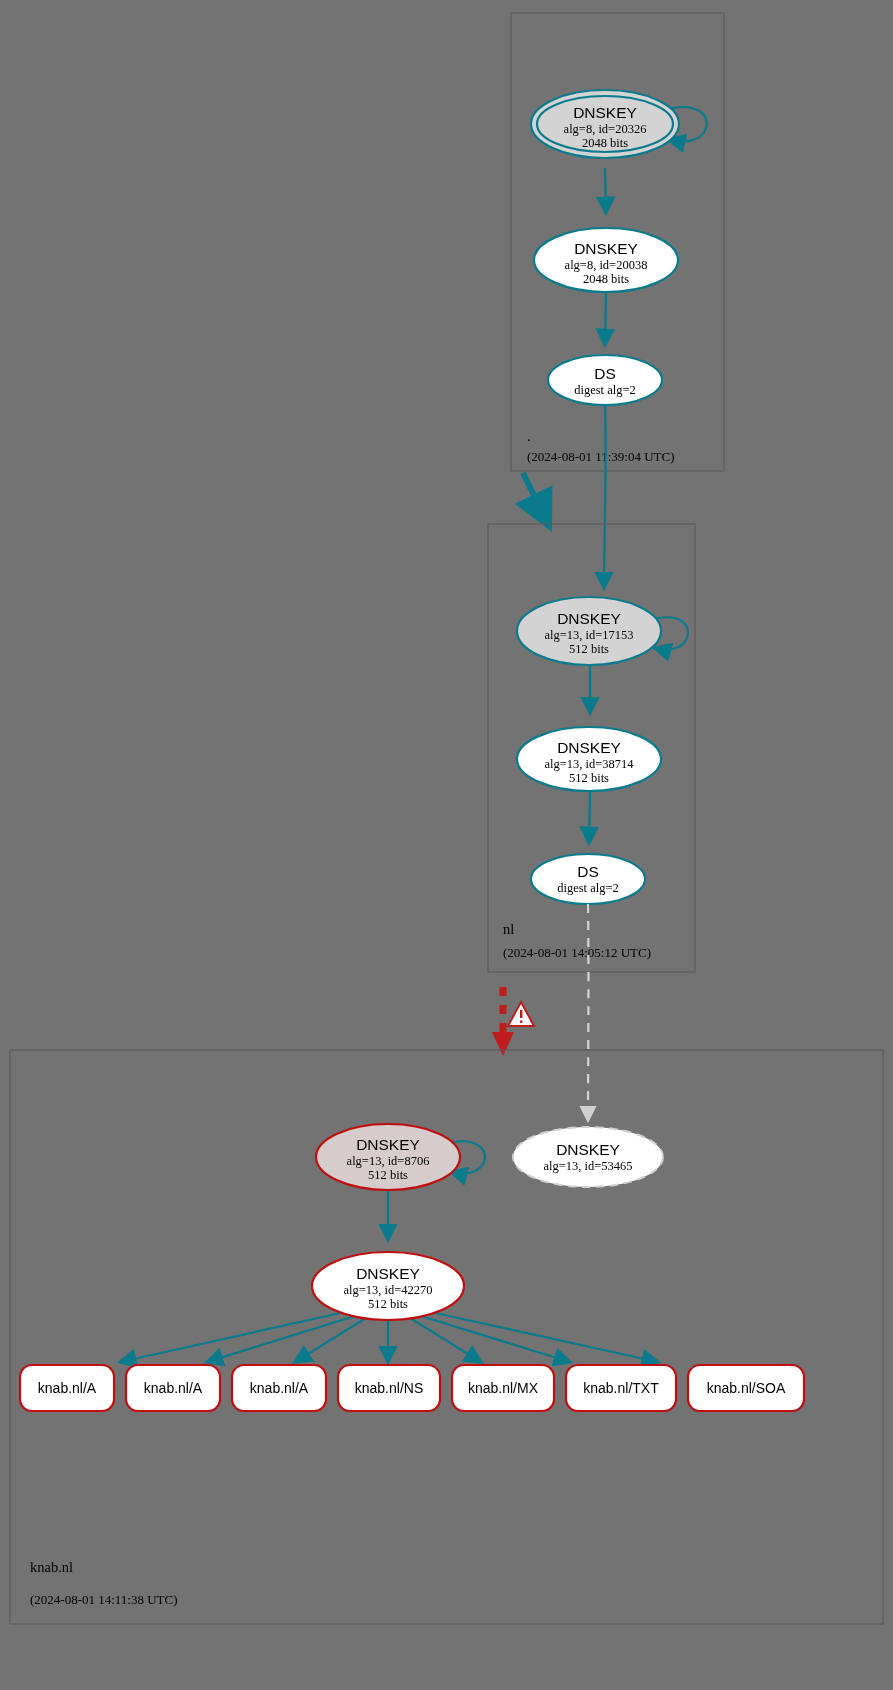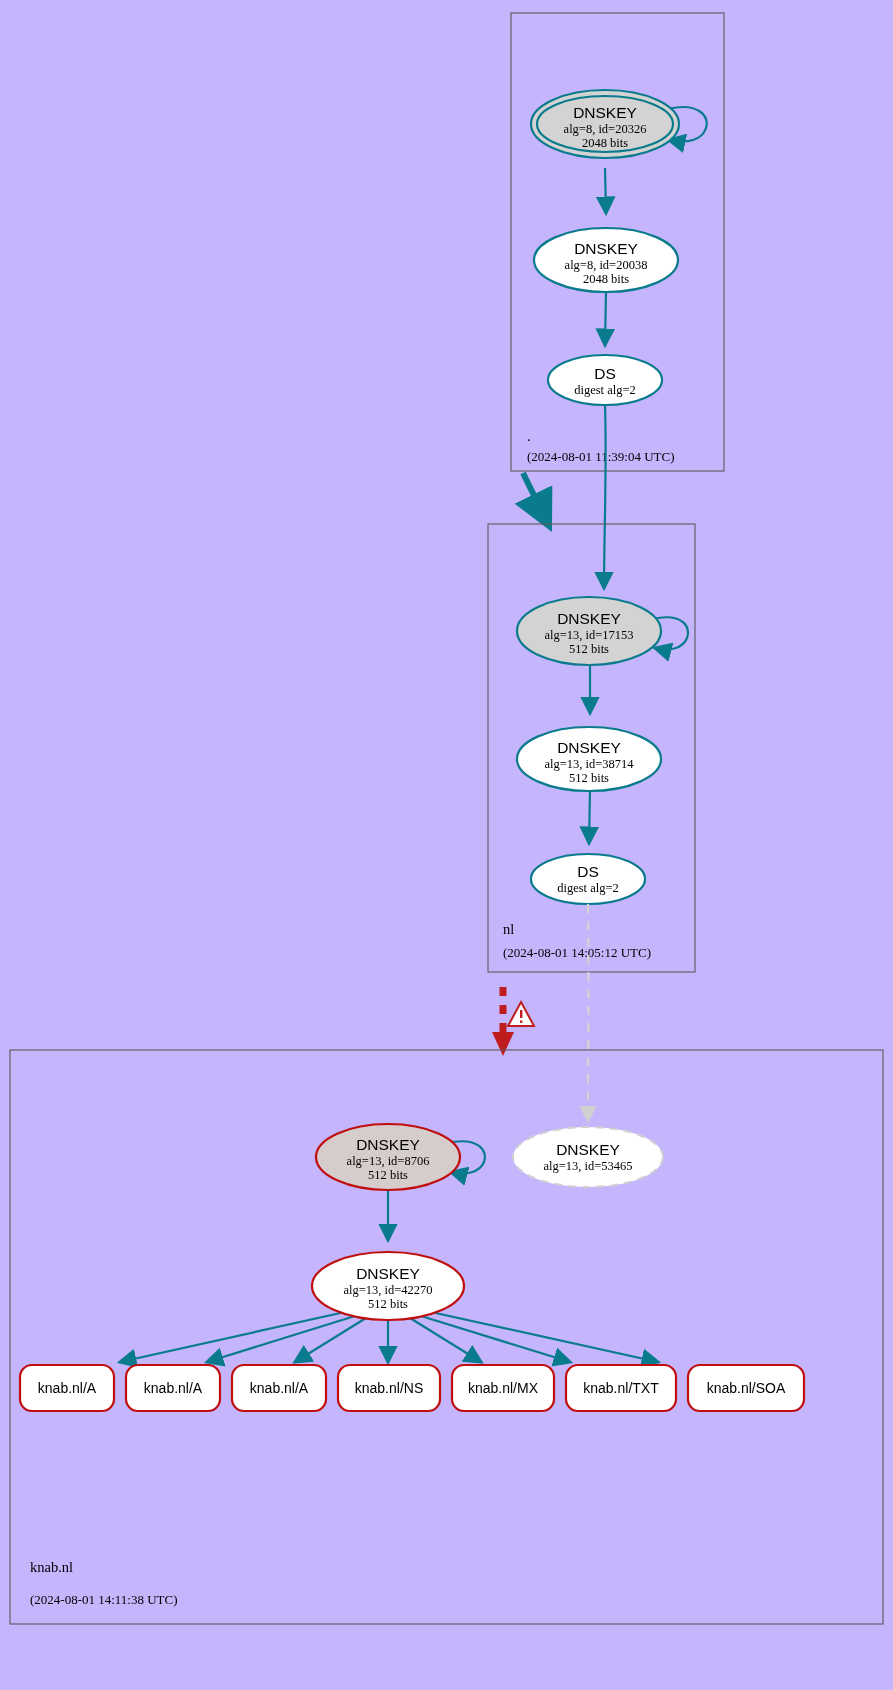--- a/index.html
+++ b/index.html
@@ -1,17 +1,17 @@
 <!DOCTYPE html>
 <html><head>
 <meta charset="utf-8">
 <style>
   html,body{margin:0;padding:0;background:#ffffff;}
   body{font-family:"Liberation Serif",serif;-webkit-font-smoothing:antialiased;}
-  #stage{position:relative;width:893px;height:1690px;overflow:hidden;background:#c4b5fd;}
+  #stage{position:relative;width:893px;height:1690px;overflow:hidden;background:#737373;}
   svg#graph{position:absolute;left:0;top:0;width:893px;height:1690px;}
   .zone-box{fill:none;stroke:#5a5a5a;stroke-width:1.1;}
   .edge{fill:none;stroke:#0a7b8c;stroke-width:2.2;}
   .edge-thick{fill:none;stroke:#0a7b8c;stroke-width:6;}
   .edge-red-dash{fill:none;stroke:#bf1d1d;stroke-width:7;stroke-dasharray:9 9;}
   .edge-gray-dash{fill:none;stroke:#d4d4d4;stroke-width:2.2;stroke-dasharray:9 8;}
   .node-ell{stroke:#0a7b8c;stroke-width:2.2;}
   .node-ell-red{stroke:#c00d0d;stroke-width:2.2;}
   .node-ell-dash{stroke:#d0d0d0;stroke-width:2;stroke-dasharray:8 6;fill:#ffffff;}
   .fill-gray{fill:#d3d3d3;}

